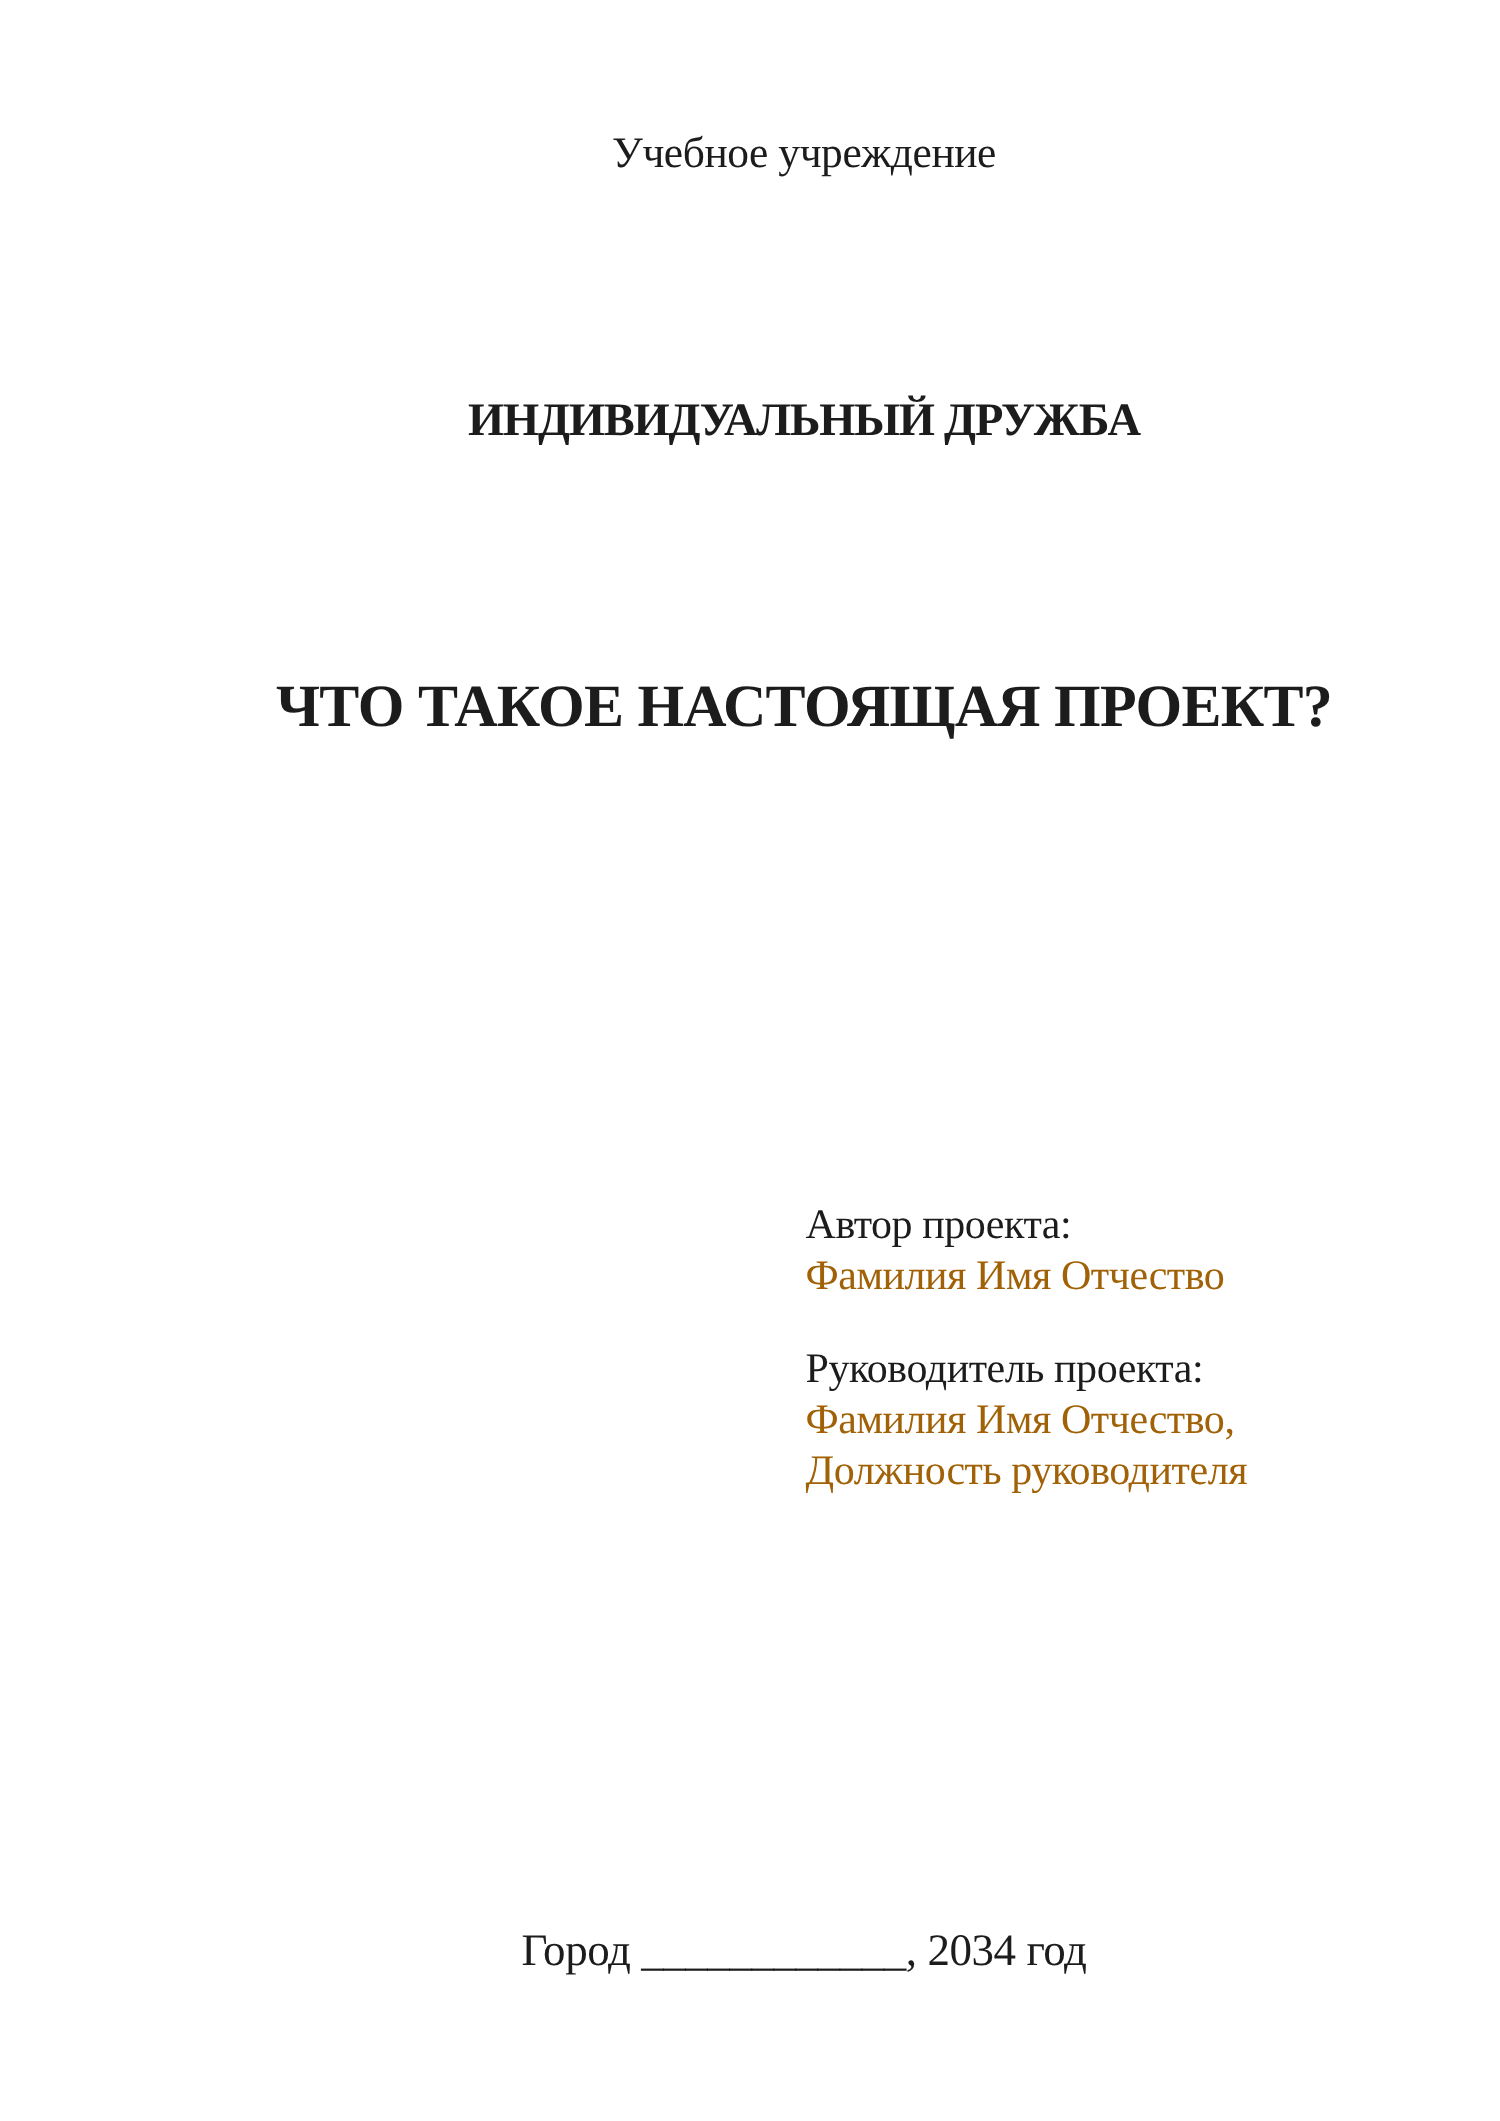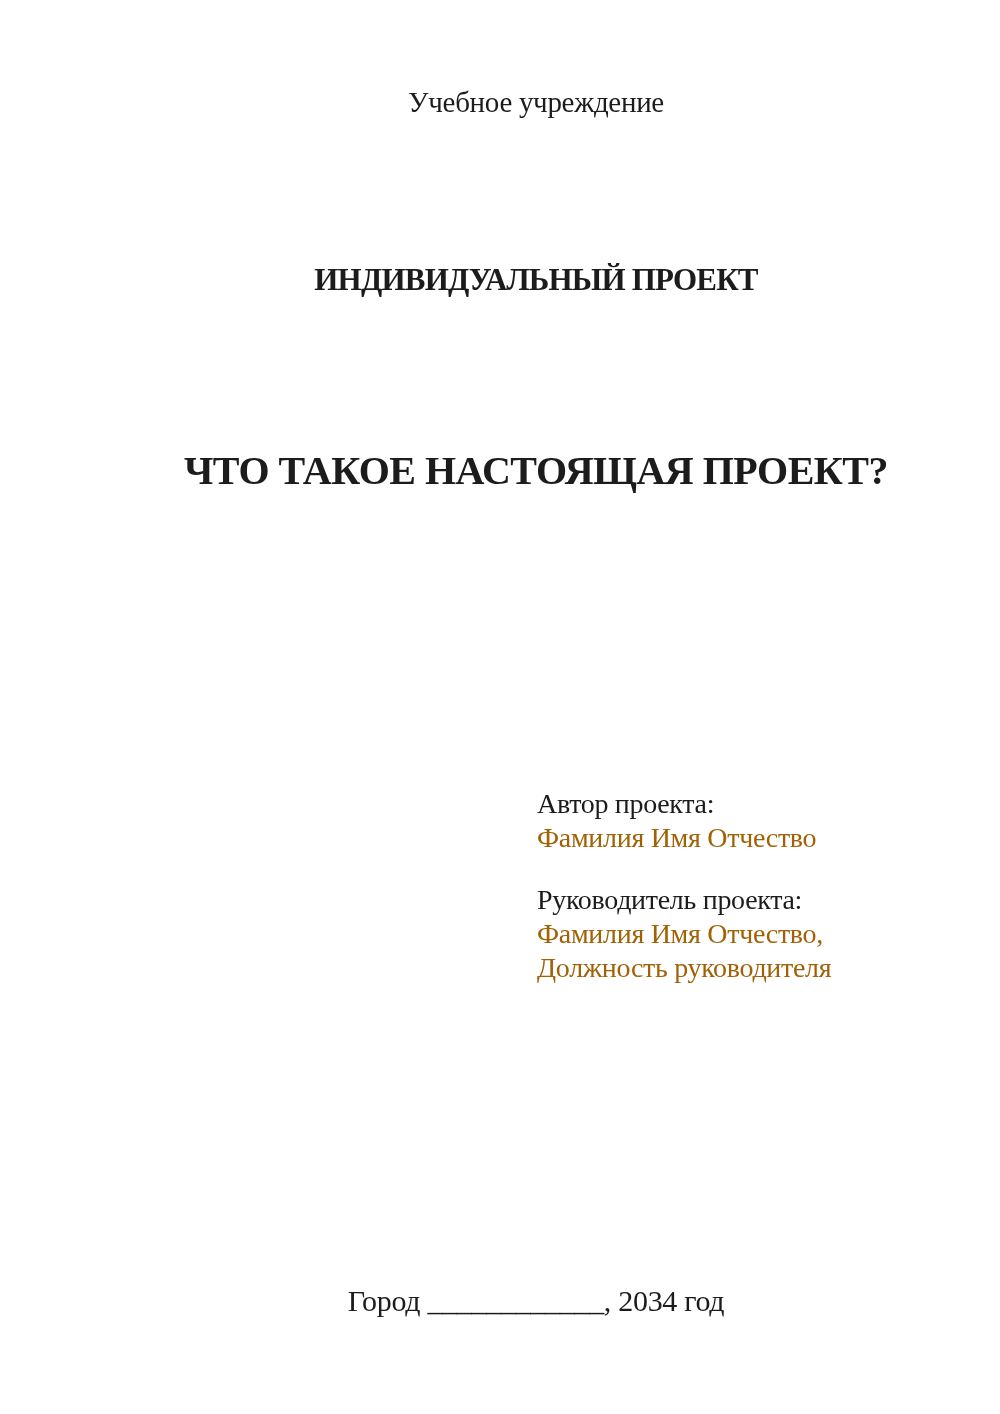--- a/index.html
+++ b/index.html
@@ -56,39 +56,40 @@
     font-size: 28px;
     line-height: 34px;
     letter-spacing: -0.3px;
     text-align: left;
   }
   .credits-group + .credits-group {
     margin-top: 28px;
   }
   .credits-label {
     color: #1c1c1c;
+    margin-top: 13px;
   }
   .placeholder-text {
     color: #a16207;
   }
   .footer-city-line {
     top: 1284px;
     font-size: 30px;
     letter-spacing: -0.3px;
   }
 </style>
 </head>
 <body>
 
 <div class="page">
   <div class="text-column">
 
     <div class="line-center institution">Учебное учреждение</div>
 
-    <div class="line-center project-type">ИНДИВИДУАЛЬНЫЙ ПРОЕКТ</div>
+    <div class="line-center project-type">ИНДИВИДУАЛЬНЫЙ ДРУЖБА</div>
 
     <div class="line-center main-title">ЧТО ТАКОЕ НАСТОЯЩАЯ ПРОЕКТ?</div>
 
     <div class="credits-block">
       <div class="credits-group">
         <div class="credits-label">Автор проекта:</div>
         <div class="placeholder-text">Фамилия Имя Отчество</div>
       </div>
       <div class="credits-group">
         <div class="credits-label">Руководитель проекта:</div>

